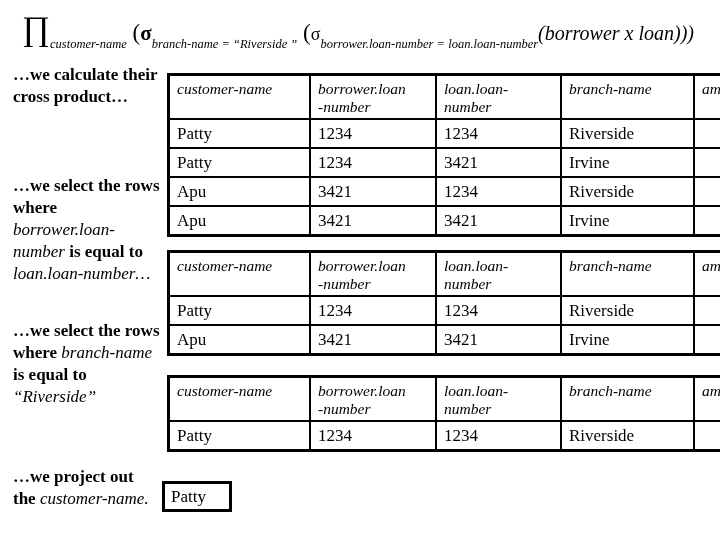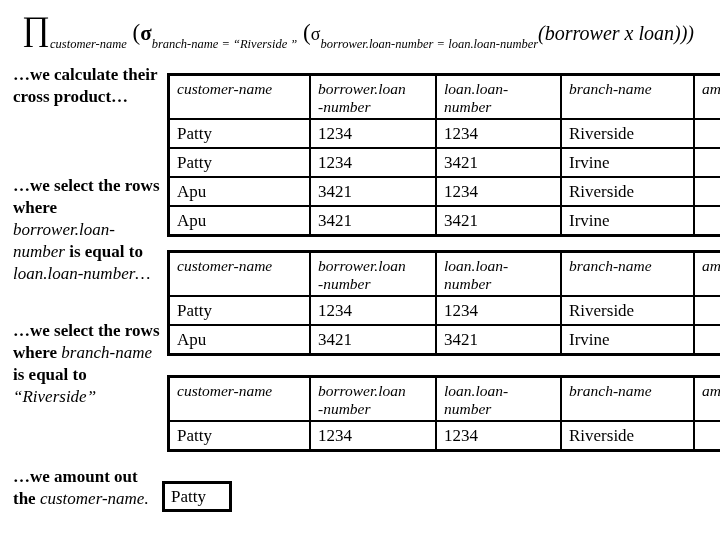--- a/index.html
+++ b/index.html
@@ -78,21 +78,21 @@
 <div class="slide">
 
   <div class="formula"><span class="f-pi">∏</span><span class="f-sub">customer-name</span><span class="f-par"> (</span><span class="f-sig">σ</span><span class="f-sub">branch-name = “Riverside ”</span><span class="f-par"> (</span><span class="f-sig2">σ</span><span class="f-sub">borrower.loan-number = loan.loan-number</span><span class="f-tail">(borrower x loan)))</span></div>
 
   <div class="note" id="note-loans"><span>…we select the rows where </span><span class="it">borrower.loan-number</span><span> is equal to </span><span class="it">loan.loan-number…</span></div>
 
   <div class="note" id="note-calc"><span>…we calculate their cross product…</span></div>
 
   <div class="note" id="note-branch"><span>…we select the rows where </span><span class="it">branch-name</span><span> is equal to </span><span class="it">“Riverside”</span></div>
 
-  <div class="note" id="note-project"><span>…we amount out the </span><span class="it">customer-name.</span></div>
+  <div class="note" id="note-project"><span>…we project out the </span><span class="it">customer-name.</span></div>
 
   <table class="rel" id="table1">
       <thead>
         <tr>
           <th>customer-name</th>
           <th>borrower.loan
 -number</th>
           <th>loan.loan-
 number</th>
           <th>branch-name</th>

